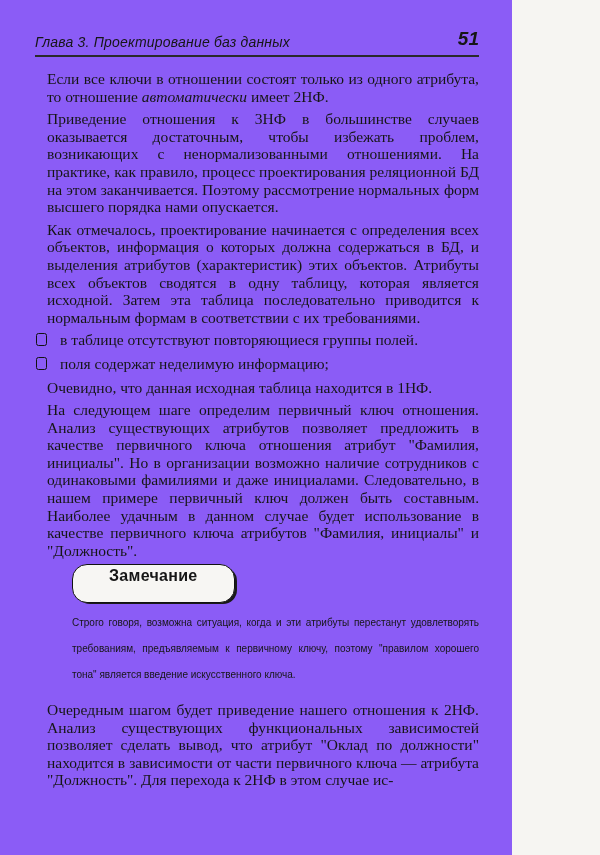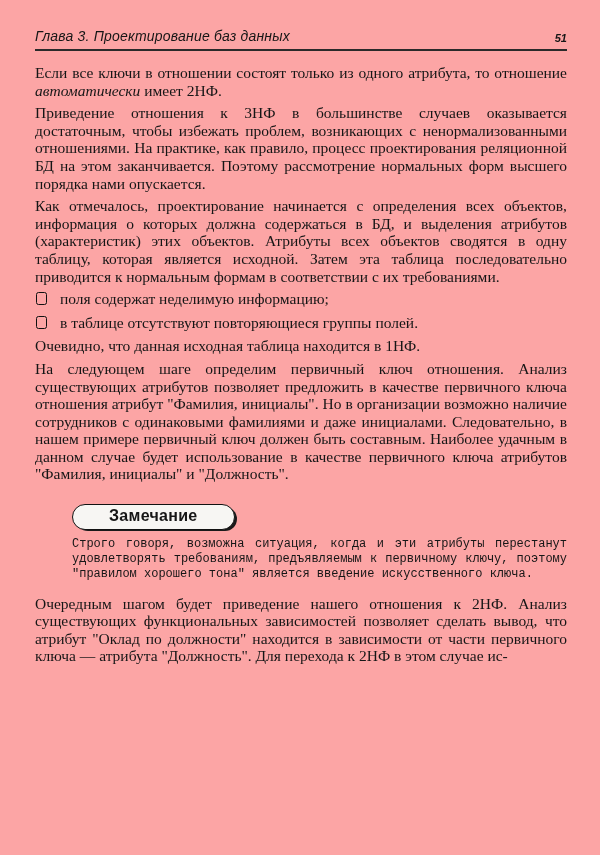--- a/index.html
+++ b/index.html
@@ -1,53 +1,53 @@
 <!DOCTYPE html>
 <html lang="ru"><head>
 <meta charset="utf-8">
 <style>
   html, body {
     margin: 0;
     padding: 0;
     background: #f6f5f2;
   }
   .page {
-    width: 600px;
+    width: 512px;
     height: 855px;
     box-sizing: border-box;
-    background: #fca5a5;
+    background: #8b5cf6;
     color: #161616;
     padding: 28px 33px 0 35px;
     overflow: hidden;
     position: relative;
   }
   
   .running-header {
     display: flex;
     justify-content: space-between;
     align-items: flex-end;
     font-family: "Liberation Sans", sans-serif;
     font-style: italic;
     font-size: 14px;
     border-bottom: 2px solid #2a2a2a;
     padding-bottom: 5px;
   }
   .rh-title { letter-spacing: 0.2px; }
-  .rh-page  { font-weight: bold; font-size: 11px; }
+  .rh-page  { font-weight: bold; font-size: 19px; }
 
   
   .body-copy {
     margin-top: 13px;
     font-family: "Liberation Serif", serif;
     font-size: 15.5px;
     line-height: 17.6px;
     text-align: justify;
   }
   .body-copy p {
-    margin: 0 0 5px 0;
+    margin: 0 0 5px 12px;
   }
   .em { font-style: italic; }
 
   
   .bullet-row {
     display: flex;
     align-items: flex-start;
     margin: 0 0 6px 0;
   }
   .sq {
@@ -56,36 +56,36 @@
     height: 11px;
     border: 1.8px solid #111;
     border-radius: 2.5px;
     margin: 2px 13px 0 1px;
   }
   .bullet-text { flex: 1 1 auto; }
 
   
   .note-box {
     display: inline-block;
-    margin: 16px 0 7px 37px;
+    margin: 0 0 7px 37px;
     border: 1.6px solid #121212;
     border-radius: 15px;
-    padding: 2px 36px 4px 36px;
+    padding: 2px 36px 17px 36px;
     font-family: "Liberation Sans", sans-serif;
     font-weight: bold;
     font-size: 16px;
     letter-spacing: 0.3px;
     box-shadow: 3px 2px 0 -1px #1a1a1a;
     background: #f7f6f3;
   }
   .note-text {
     margin: 0 0 0 37px !important;
-    font-family: Liberation Mono, monospace;
-    font-size: 12px;
-    line-height: 15px;
+    font-family: Liberation Sans, sans-serif;
+    font-size: 10px;
+    line-height: 26px;
     text-align: justify;
   }
   .p-after-note { margin-top: 13px !important; font-family: Liberation Serif, serif; }
 </style>
 </head>
 <body>
 
 <div class="page">
 
   <div class="running-header">
@@ -100,25 +100,25 @@
 
 
     <p>Приведение отношения к 3НФ в большинстве случаев оказывается достаточным, чтобы избежать проблем, возникающих с ненормализованными отношениями. На практике, как правило, процесс проектирования реляционной БД на этом заканчивается. Поэтому рассмотрение нормальных форм высшего порядка нами опускается.</p>
 
 
     <p>Как отмечалось, проектирование начинается с определения всех объектов, информация о которых должна содержаться в БД, и выделения атрибутов (характеристик) этих объектов. Атрибуты всех объектов сводятся в одну таблицу, которая является исходной. Затем эта таблица последовательно приводится к нормальным формам в соответствии с их требованиями.</p>
 
 
     <div class="bullet-row">
       <span class="sq"></span>
-      <span class="bullet-text">поля содержат неделимую информацию;</span>
+      <span class="bullet-text">в таблице отсутствуют повторяющиеся группы полей.</span>
     </div>
     <div class="bullet-row">
       <span class="sq"></span>
-      <span class="bullet-text">в таблице отсутствуют повторяющиеся группы полей.</span>
+      <span class="bullet-text">поля содержат неделимую информацию;</span>
     </div>
 
     <p>Очевидно, что данная исходная таблица находится в 1НФ.</p>
 
     <p>На следующем шаге определим первичный ключ отношения. Анализ существующих атрибутов позволяет предложить в качестве первичного ключа отношения атрибут "Фамилия, инициалы". Но в организации возможно наличие сотрудников с одинаковыми фамилиями и даже инициалами. Следовательно, в нашем примере первичный ключ должен быть составным. Наиболее удачным в данном случае будет использование в качестве первичного ключа атрибутов "Фамилия, инициалы" и "Должность".</p>
 
     <div class="note-box">
       <span>Замечание</span>
     </div>
 

